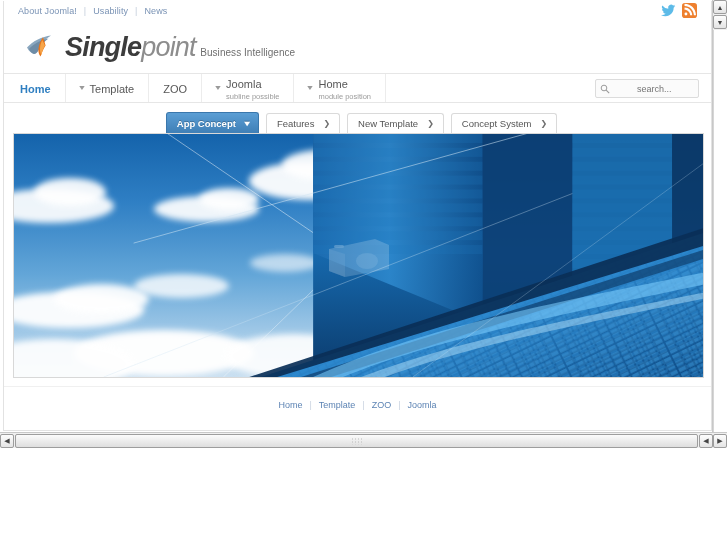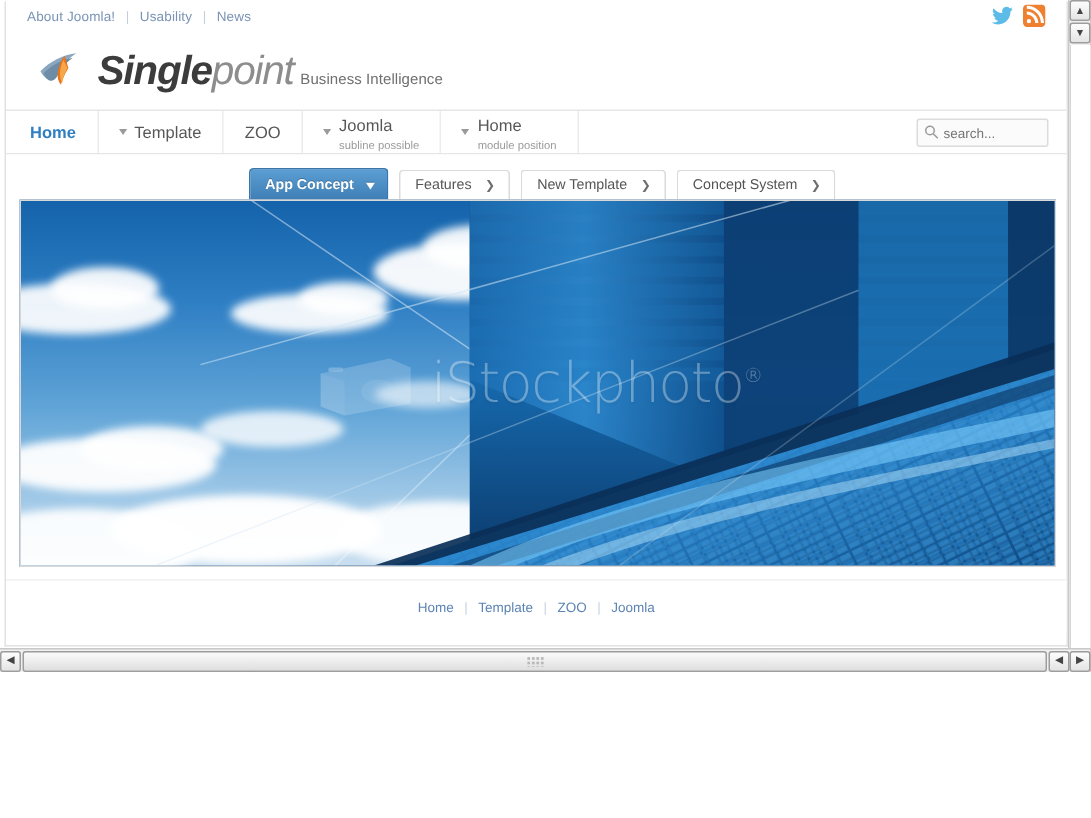--- a/index.html
+++ b/index.html
@@ -115,26 +115,27 @@
   .mlabel { font-size: 11px; color: #575757; }
   .mitem.active .mlabel { color: #2f7fc1; font-weight: 700; }
   .msub {
     font-size: 7.5px; color: #9b9b9b;
     display: block; margin-top: 1px;
   }
   .mtexts { line-height: 1.05; }
 
   .searchwrap {
     position: absolute; right: 12px; top: 5px;
-    width: 88px; height: 19px;
+    width: 104px; height: 19px;
     background: #fbfbfb;
     border: 1px solid #dcdcdc;
     border-radius: 2px;
     display: flex; align-items: center;
     padding-left: 4px;
+    gap: 24px;
   }
   .searchwrap svg { flex: none; }
   .searchinput {
     border: 0; outline: 0; background: transparent;
     font-family: "Liberation Sans", sans-serif;
     font-size: 9px; color: #9a9a9a;
     width: 78px; margin-left: 3px;
   }
 
   
@@ -468,21 +469,20 @@
             <line x1="400" y1="245" x2="691" y2="30" stroke="#cfe4f3" stroke-width="1" opacity=".25"></line>
           </svg>
 
           <div class="watermark">
             <svg width="68" height="46" viewBox="0 0 68 46">
               <path d="M4 16 L50 6 L64 12 L64 36 L20 44 L4 38 Z" fill="#ffffff" opacity=".55"></path>
               <path d="M4 16 L20 21 L20 44 L4 38 Z" fill="#e8f2fa" opacity=".5"></path>
               <ellipse cx="42" cy="28" rx="11" ry="8" fill="#dcebf6" opacity=".85"></ellipse>
               <rect x="9" y="12" width="10" height="3" rx="1.5" fill="#ffffff" opacity=".7"></rect>
             </svg>
-            <span class="wm-text"><span>iStockphoto</span><sup>®</sup></span>
           </div>
         </div>
       </div>
 
       <div class="footer">
         <a href="#">Home</a>
         <span class="sep">|</span>
         <a href="#">Template</a>
         <span class="sep">|</span>
         <a href="#">ZOO</a>

